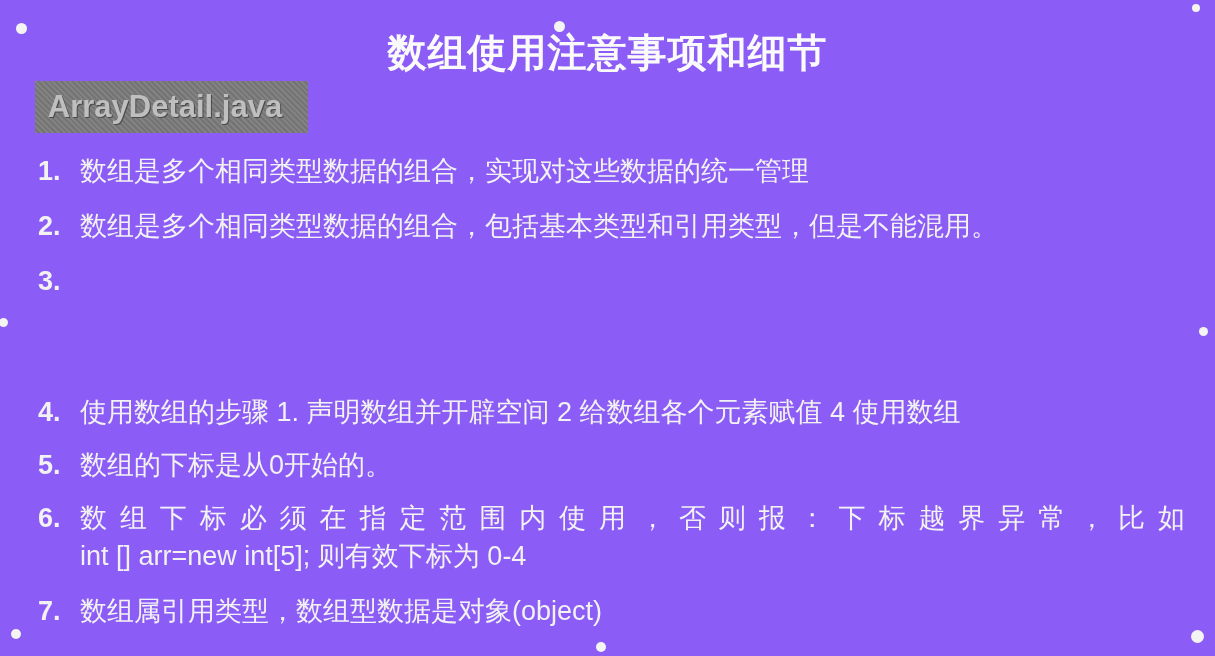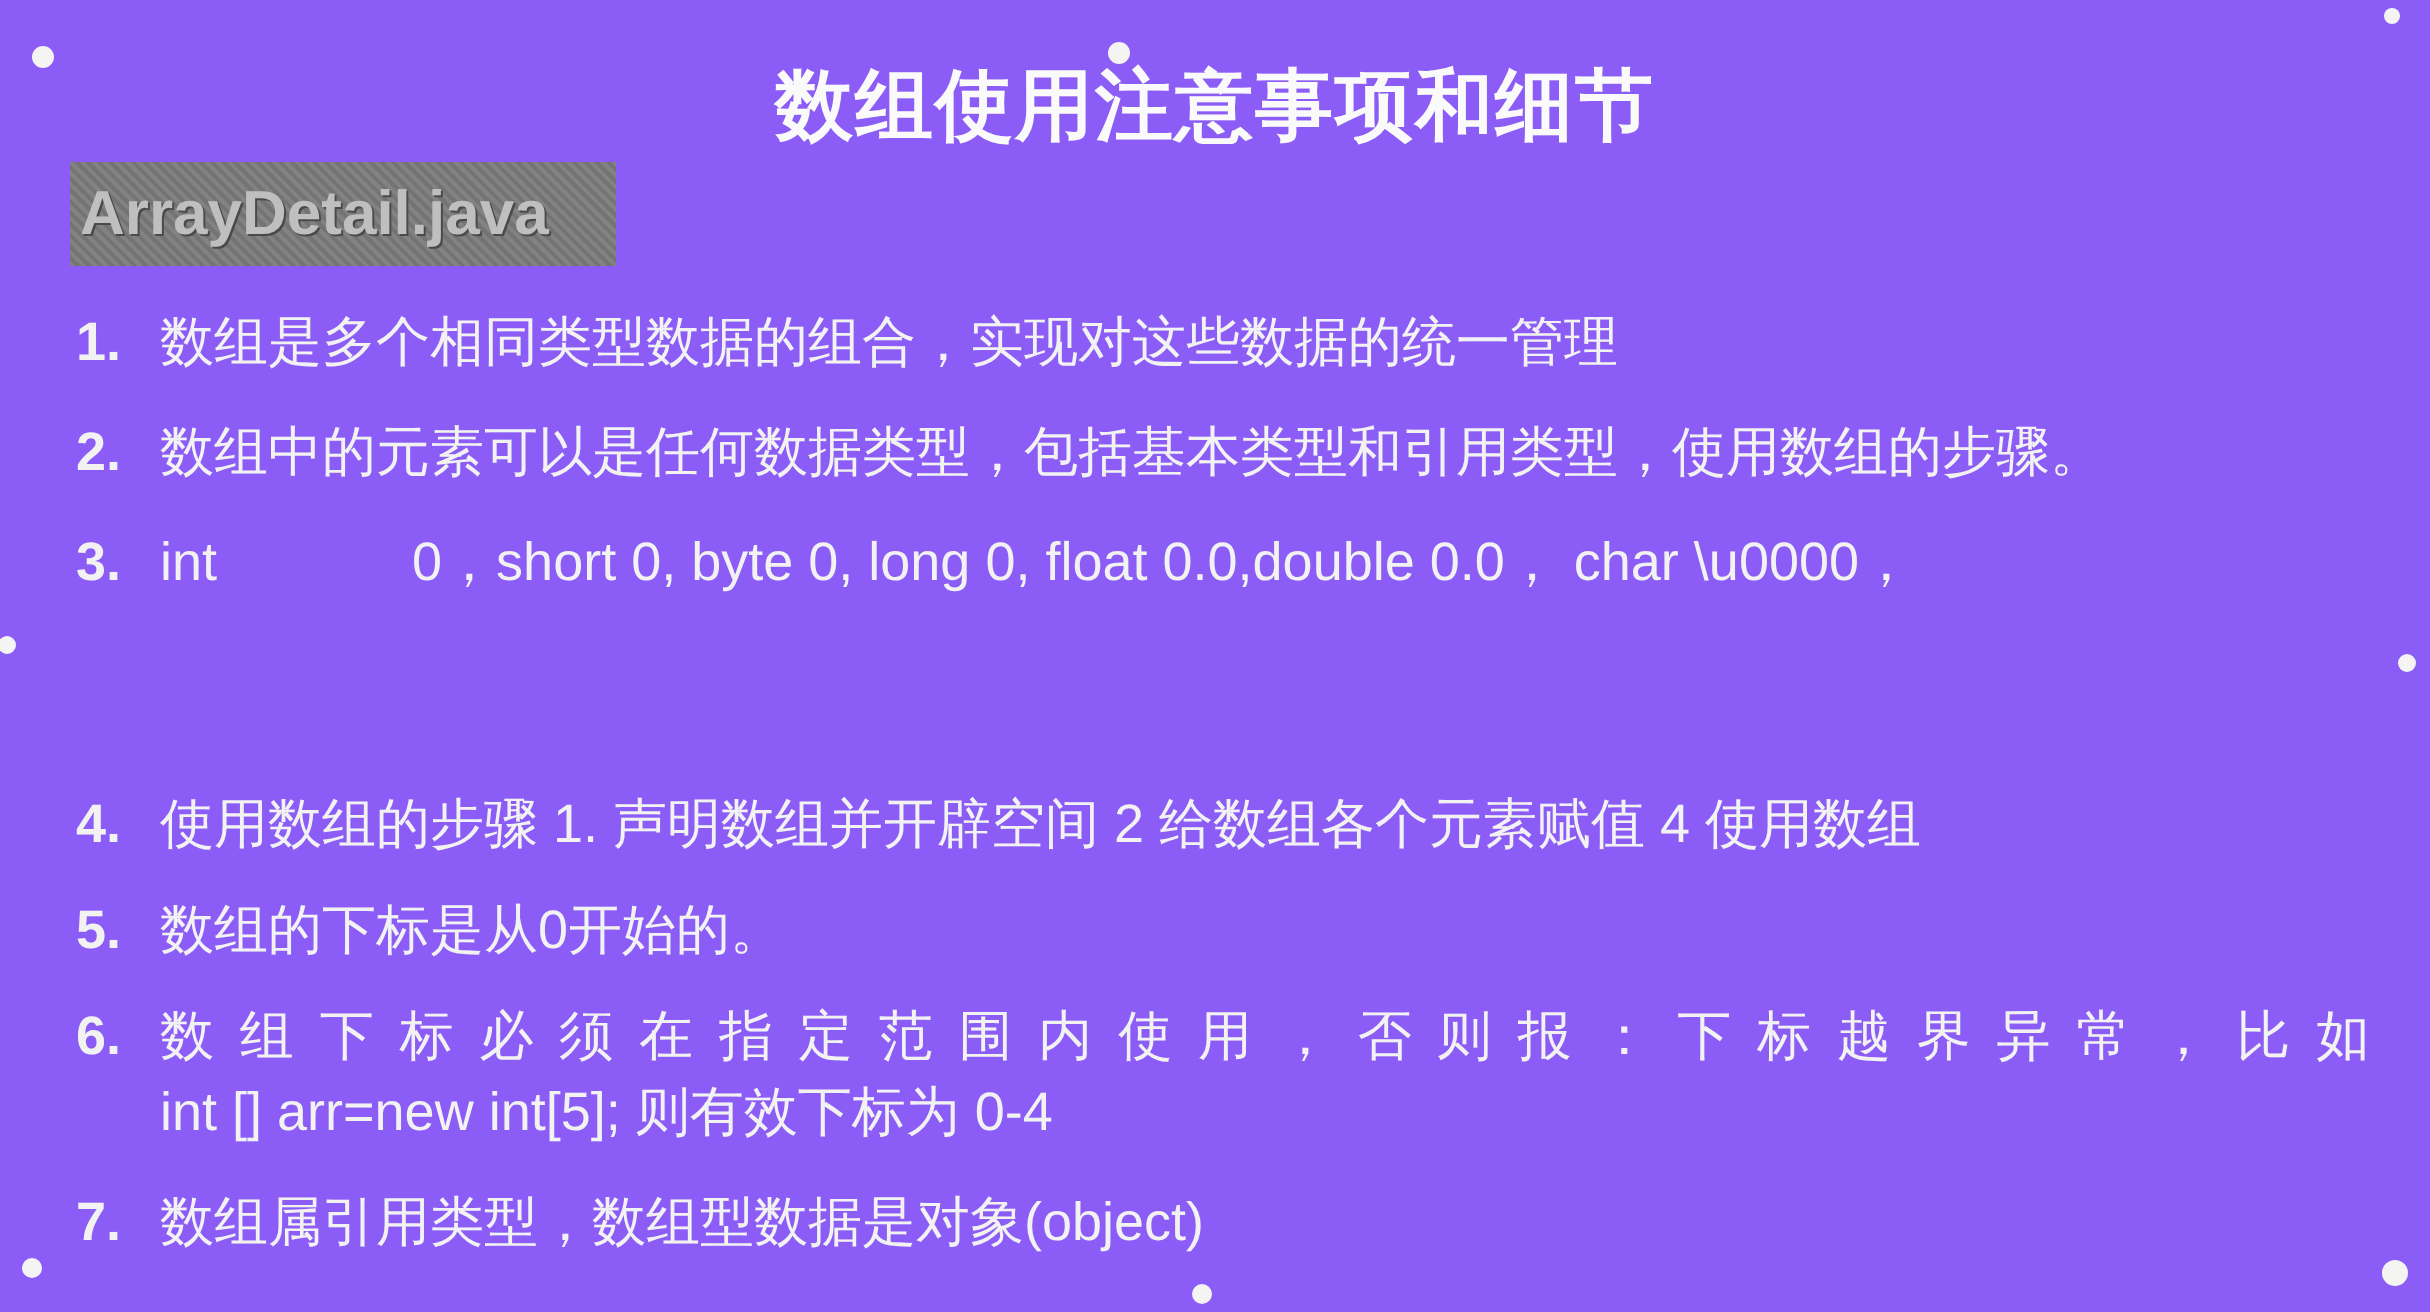--- a/index.html
+++ b/index.html
@@ -34,20 +34,21 @@
     position:absolute;
     left:35px;top:81px;
     width:250px;height:40px;
     padding:6px 18px 6px 5px;
     background:repeating-linear-gradient(45deg,#828282 0 2px,#747474 2px 4px);
     color:#bfbfbf;
     font-size:31px;
     font-weight:bold;
     line-height:40px;
     text-shadow:1px 1px 0 #4a4a4a;
+    text-align:center;
   }
   .item{
     position:absolute;
     left:38px;right:30px;
   }
   .num{
     position:absolute;
     left:0;top:0;
     width:42px;
     font-size:27px;
@@ -88,28 +89,27 @@
   <div class="item" style="top:152px">
     <span class="num">1.</span>
     <div class="content">
       <div class="line">数组是多个相同类型数据的组合，实现对这些数据的统一管理</div>
     </div>
   </div>
 
   <div class="item" style="top:207px">
     <span class="num">2.</span>
     <div class="content">
-      <div class="line">数组中的元素可以是任何数据类型，包括基本类型和引用类型，使用数组的步骤。</div>
+      <div class="line">数组是多个相同类型数据的组合，包括基本类型和引用类型，但是不能混用。</div>
     </div>
   </div>
 
   <div class="item" style="top:262px">
     <span class="num">3.</span>
     <div class="content">
-      <div class="line">int             0，short 0, byte 0, long 0, float 0.0,double 0.0， char \u0000，</div>
     </div>
   </div>
 
   <div class="item" style="top:393px">
     <span class="num">4.</span>
     <div class="content">
       <div class="line">使用数组的步骤 1. 声明数组并开辟空间 2 给数组各个元素赋值 4 使用数组</div>
     </div>
   </div>
 

